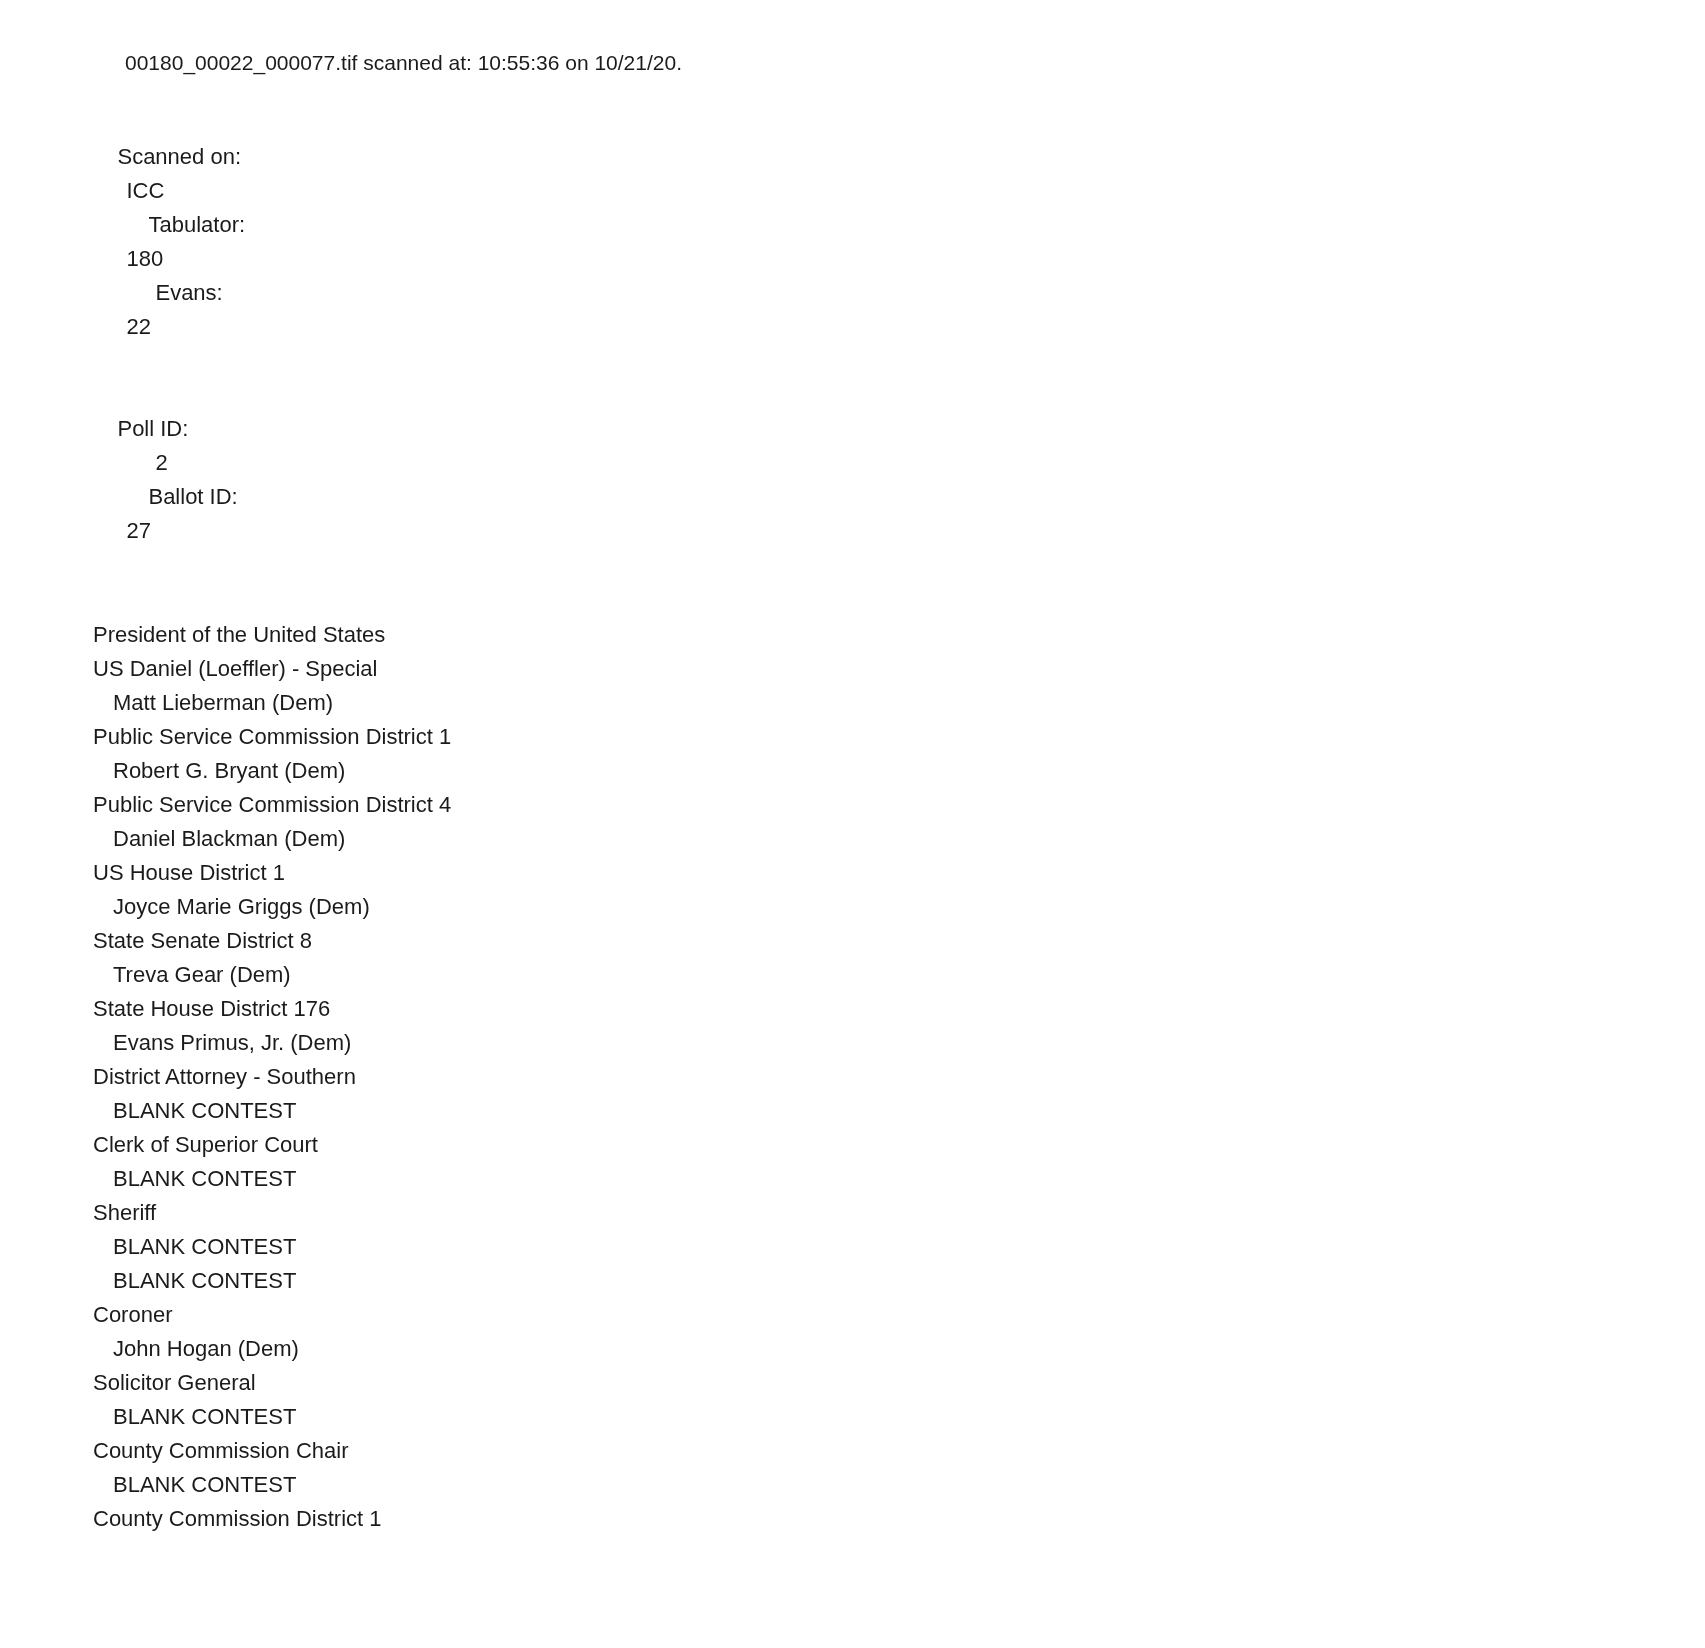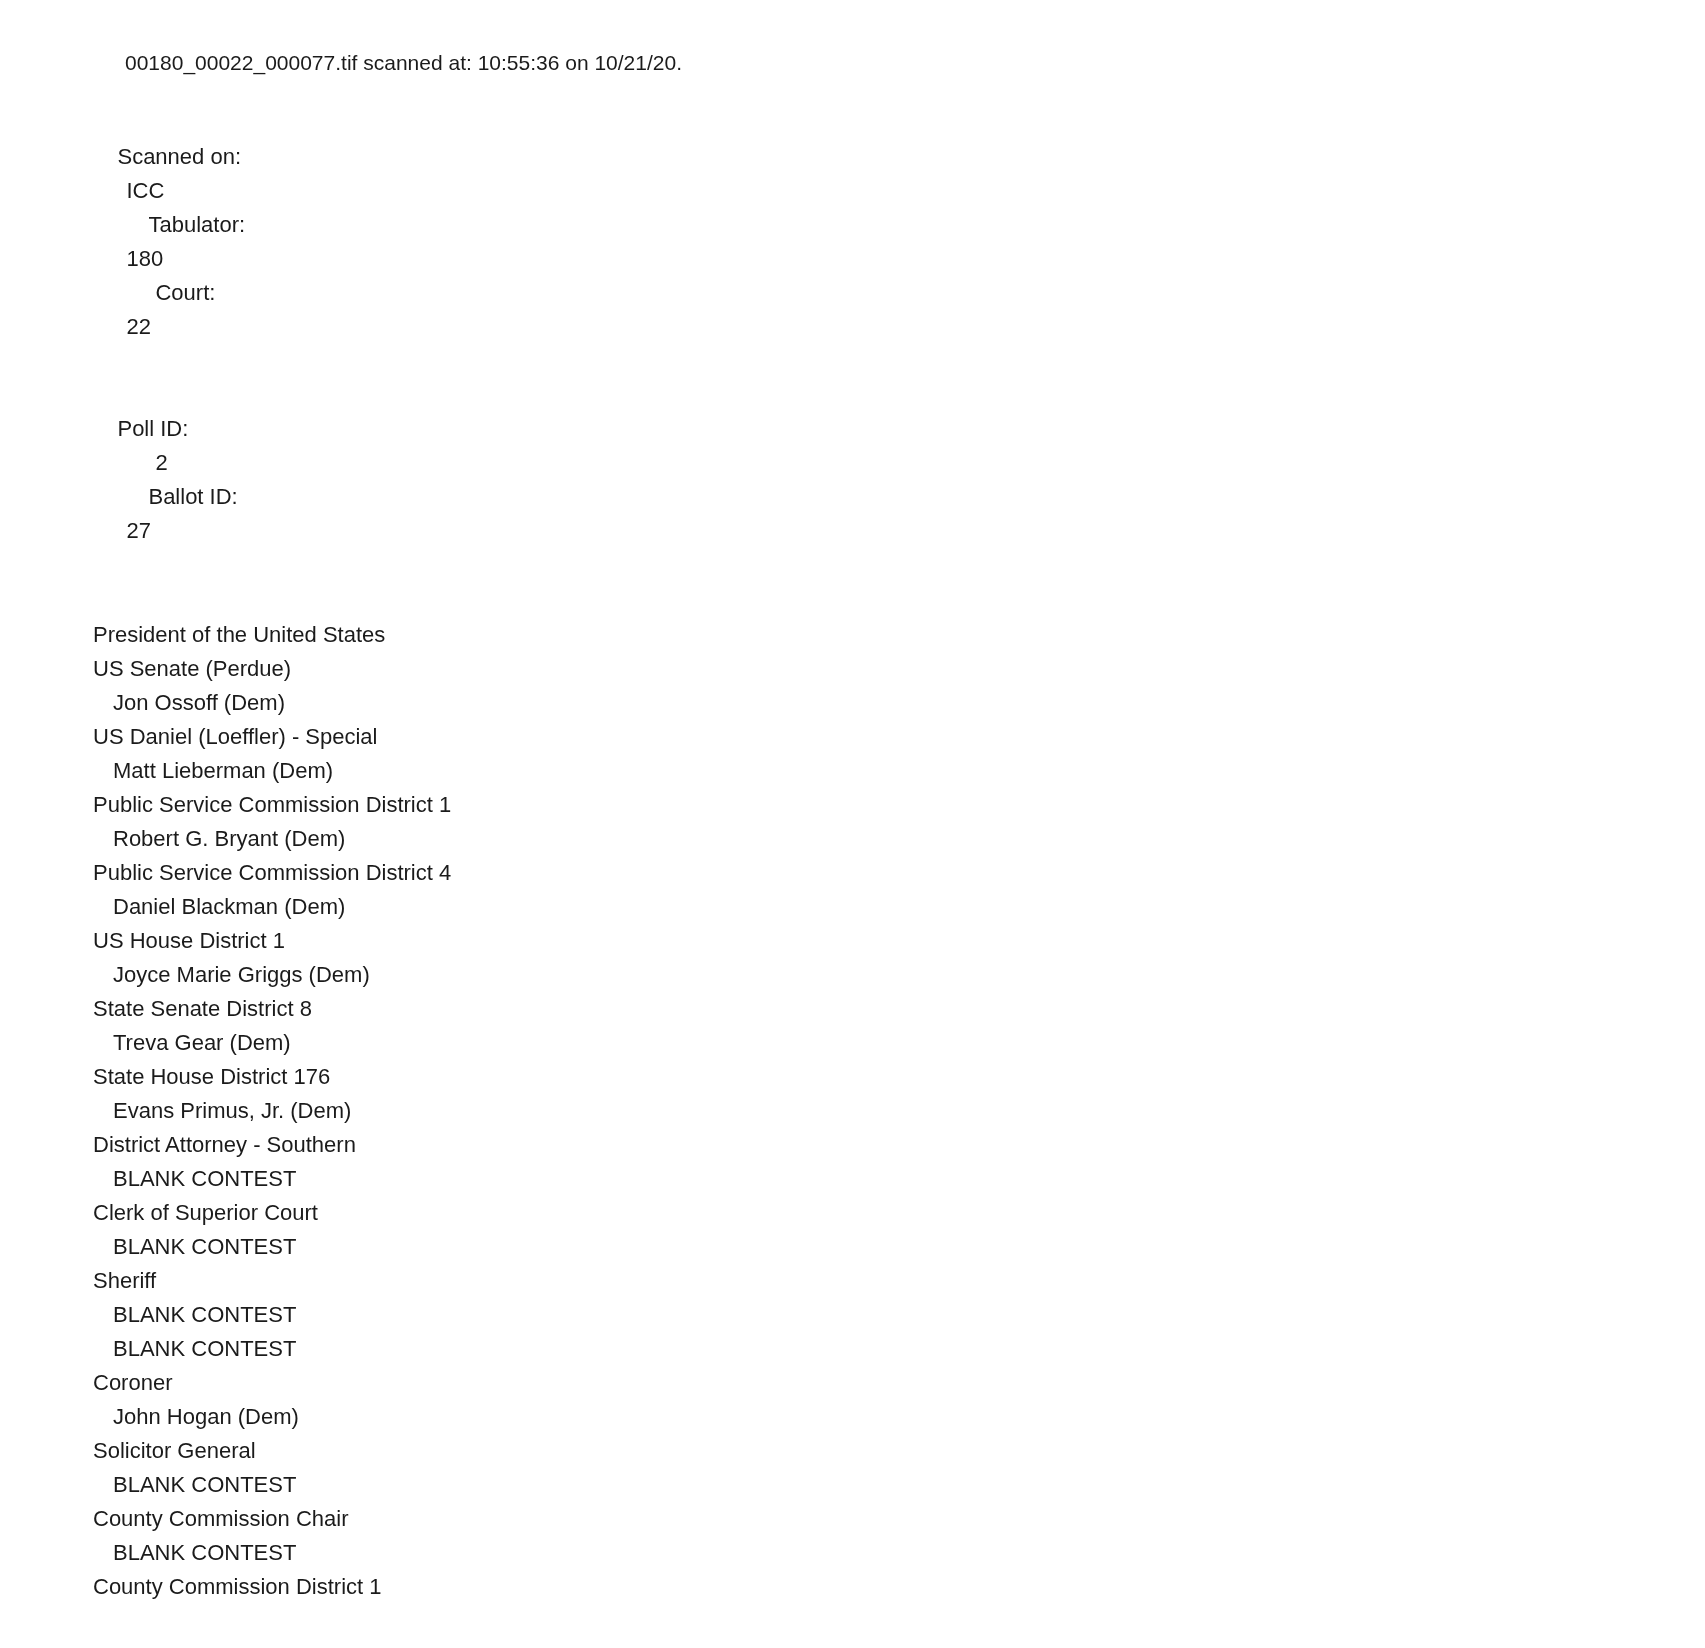--- a/index.html
+++ b/index.html
@@ -56,41 +56,37 @@
 
 <div class="page">
 
   <div class="scan-line">00180_00022_000077.tif scanned at: 10:55:36 on 10/21/20.</div>
 
   <div class="scan-meta">
     <span>Scanned on:</span>
     <span>ICC</span>
     <span class="gap-md">Tabulator:</span>
     <span>180</span>
-    <span class="gap-lg">Court:</span>
+    <span class="gap-lg">Evans:</span>
     <span>22</span>
   </div>
 
   <div class="scan-meta">
     <span>Poll ID:</span>
     <span class="gap-lg">2</span>
     <span class="gap-md">Ballot ID:</span>
     <span>27</span>
   </div>
 
   <div class="contest-list">
 
       <div class="contest">
         <div class="contest-title">President of the United States</div>
       </div>
 
-      <div class="contest">
-        <div class="contest-title">US Senate (Perdue)</div>
-        <div class="contest-choice">Jon Ossoff (Dem)</div>
-      </div>
 
       <div class="contest">
         <div class="contest-title">US Daniel (Loeffler) - Special</div>
         <div class="contest-choice">Matt Lieberman (Dem)</div>
       </div>
 
       <div class="contest">
         <div class="contest-title">Public Service Commission District 1</div>
         <div class="contest-choice">Robert G. Bryant (Dem)</div>
       </div>

